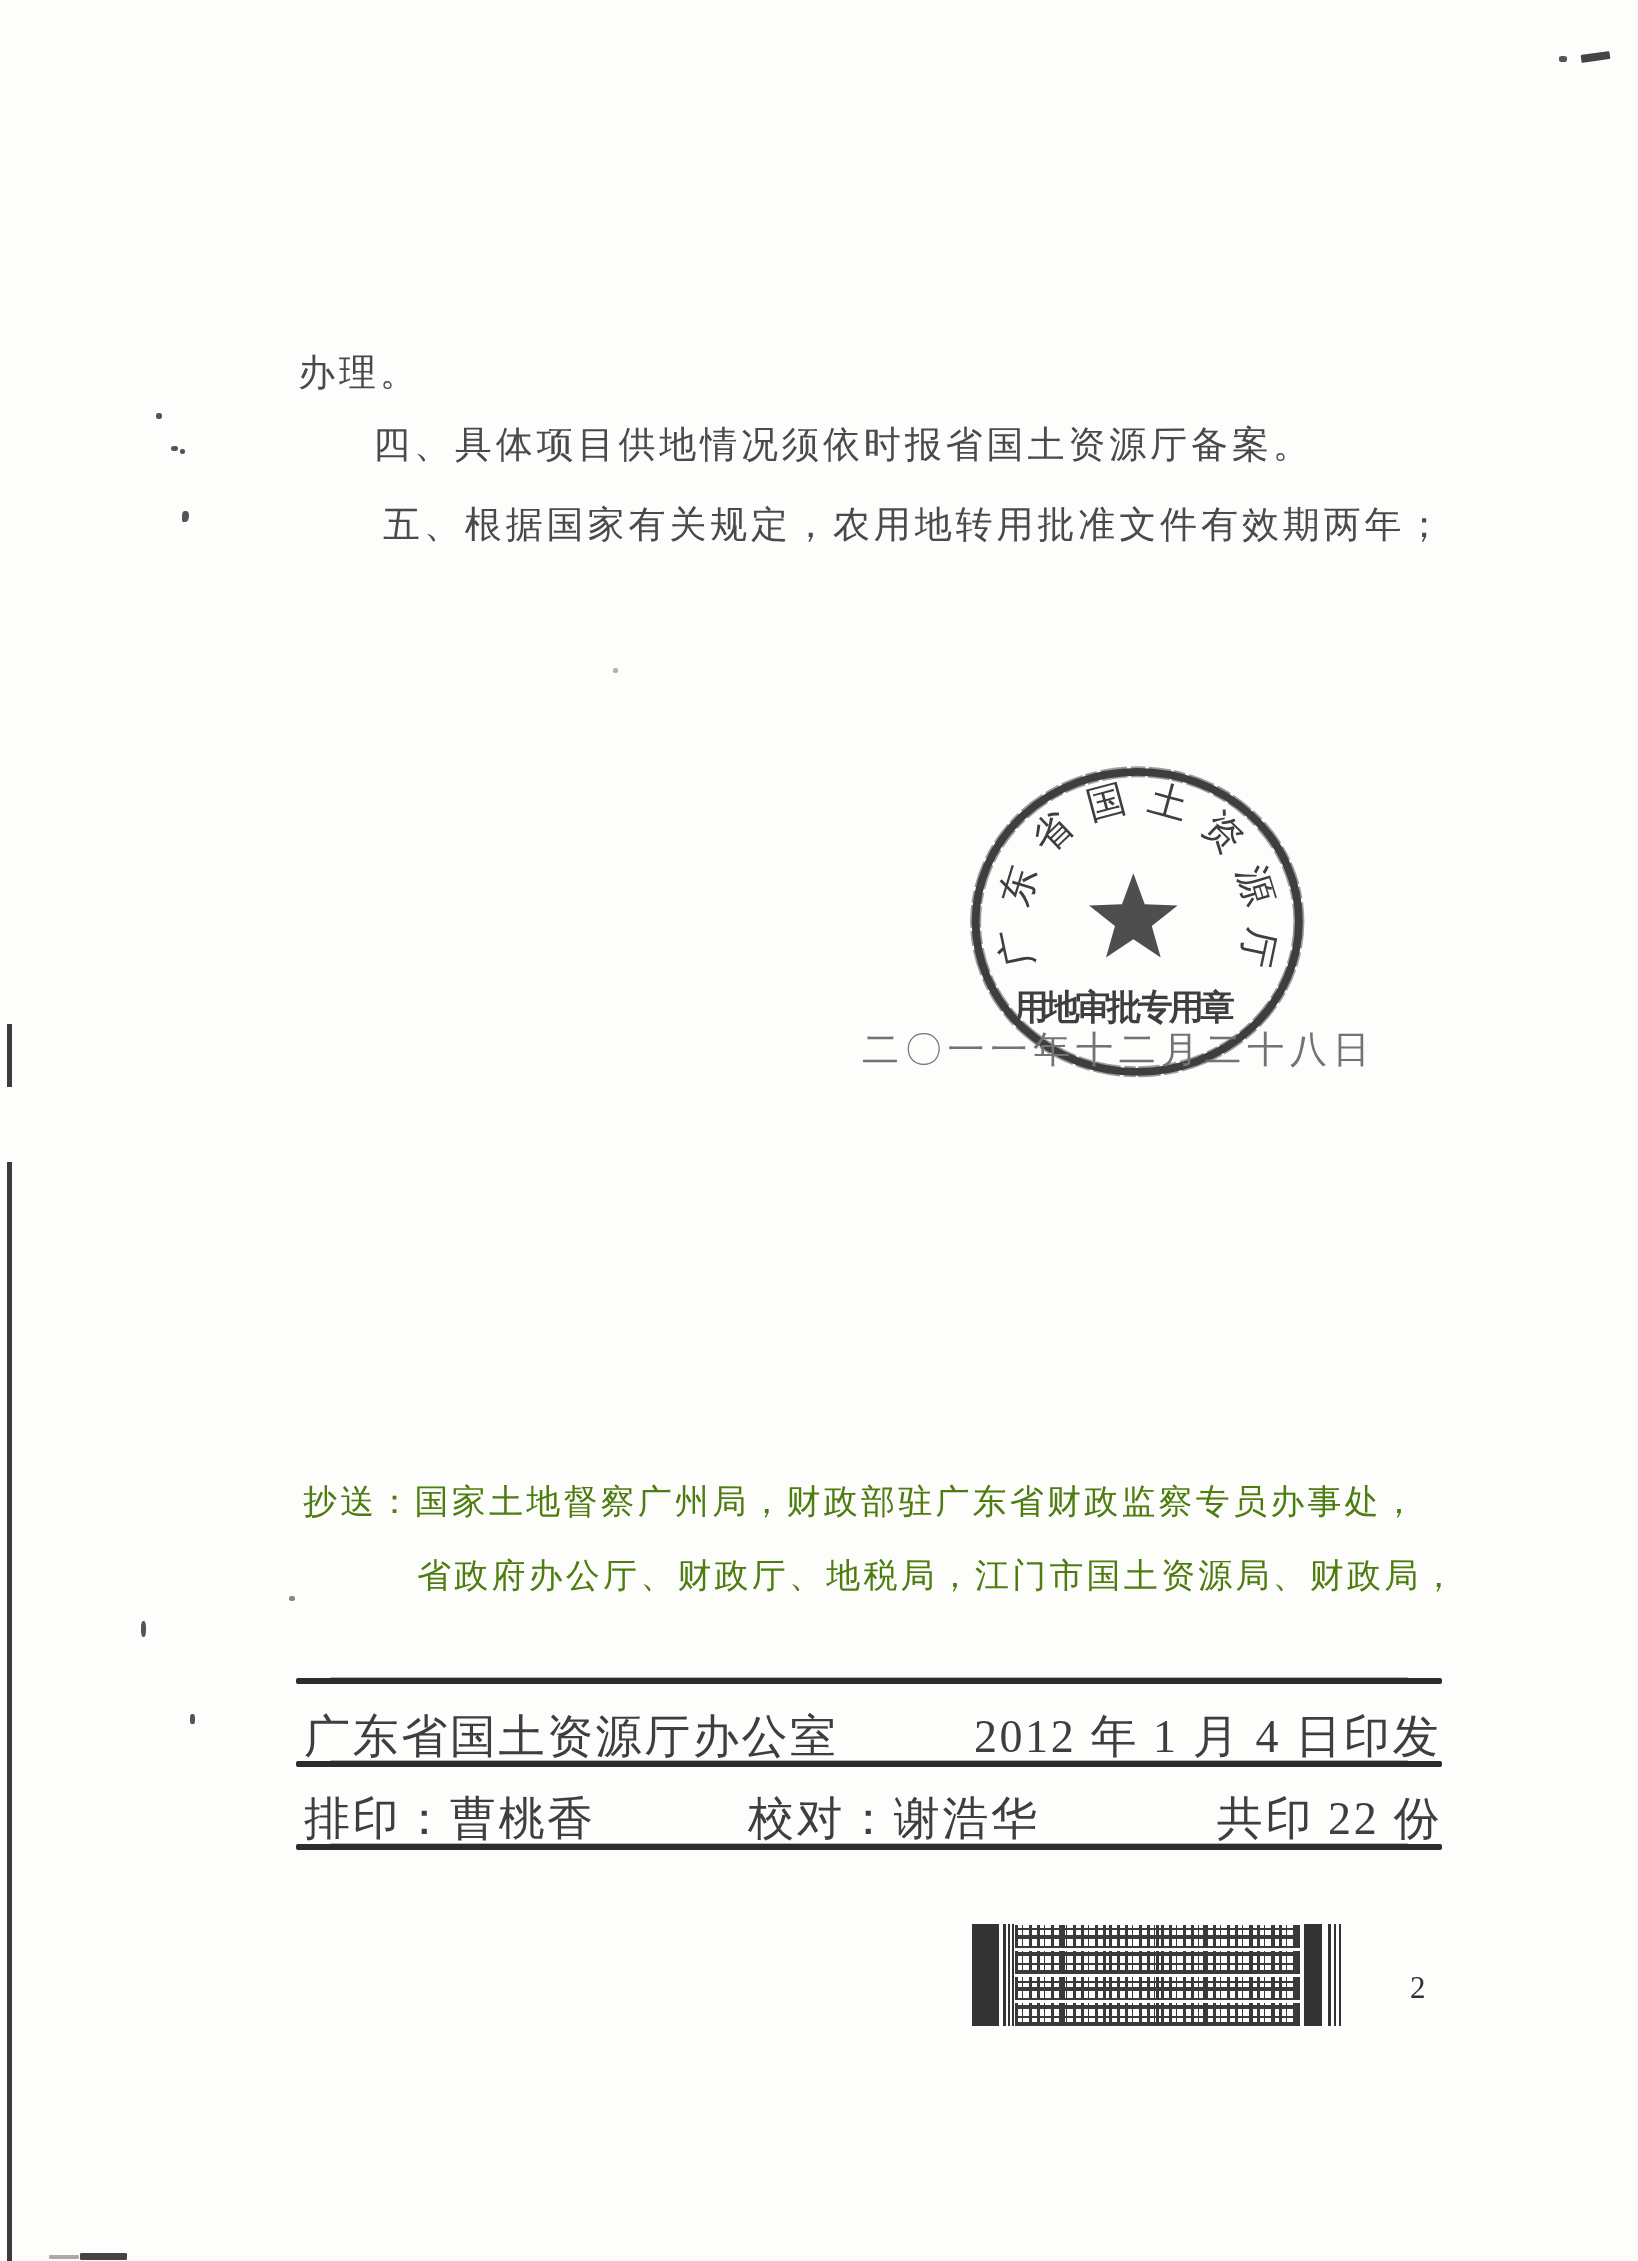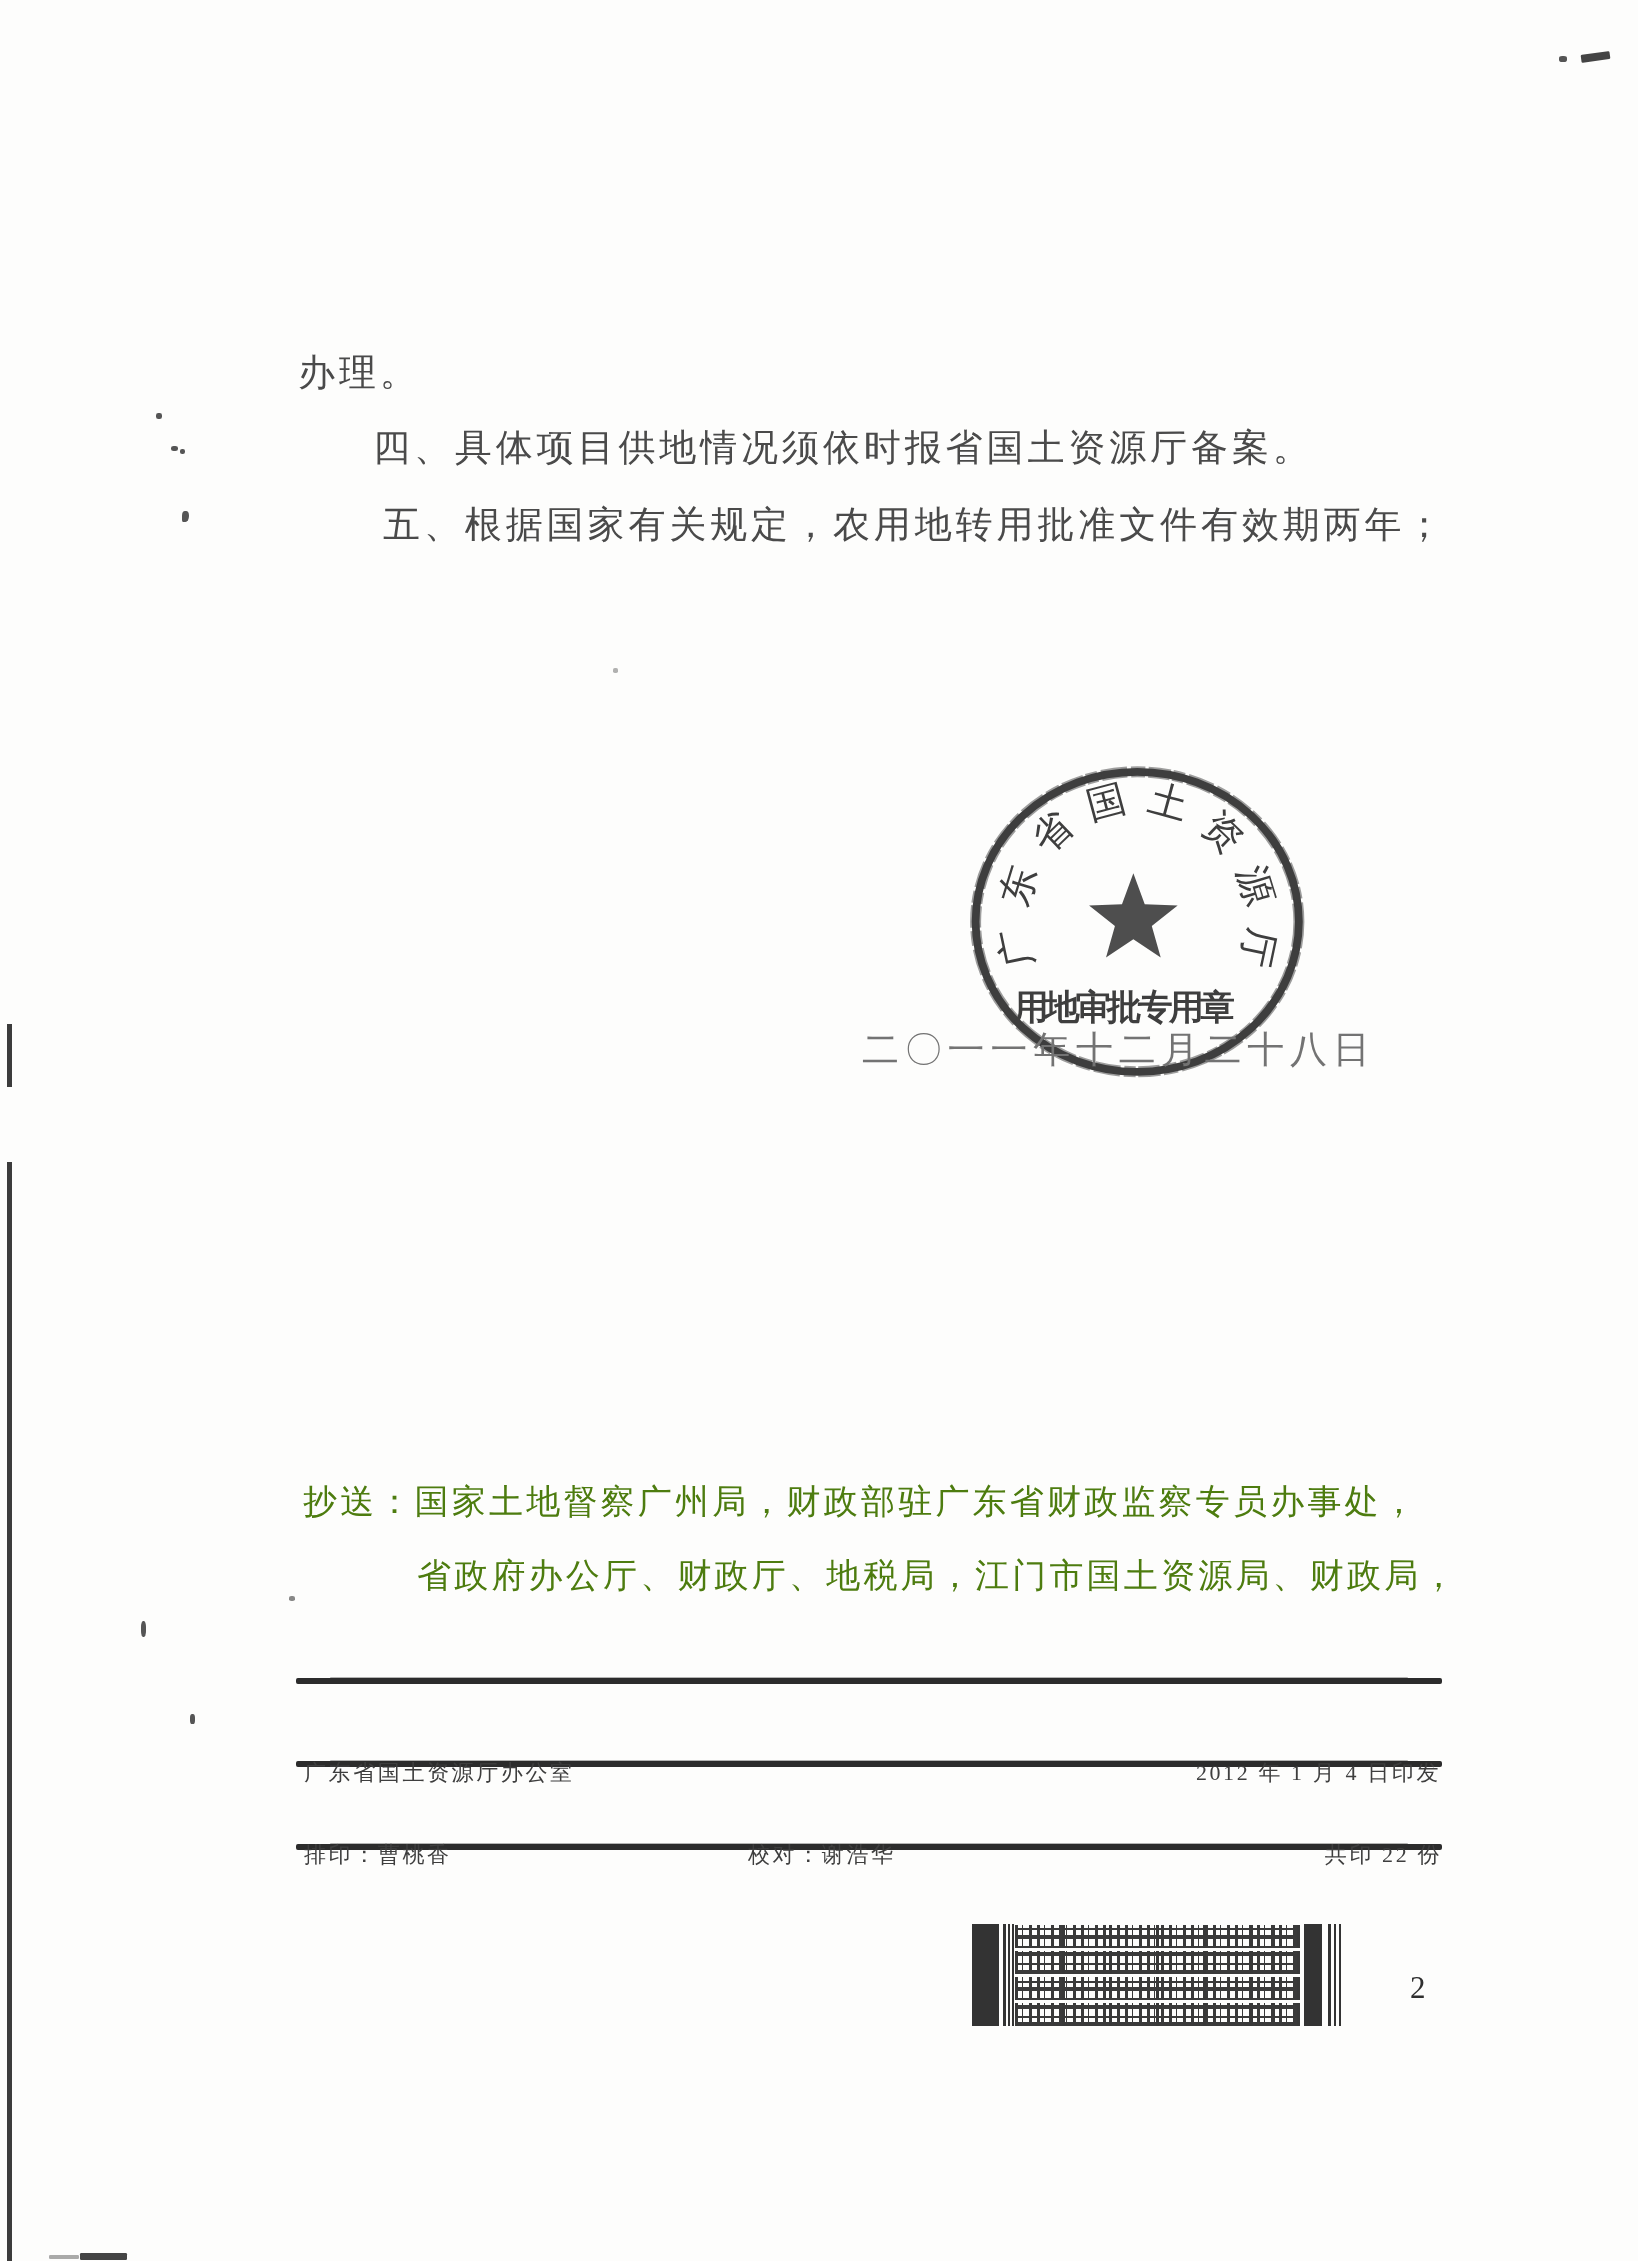--- a/index.html
+++ b/index.html
@@ -9,21 +9,21 @@
     background:#fdfdfc;
     overflow:hidden;
     font-family:"Liberation Serif", serif;
     color:#454545;
   }
   .tline{position:absolute;white-space:nowrap;line-height:1;}
   .body-line{font-size:37px;letter-spacing:5.2px;color:#4a4a4a;}
   .body-line.tight{letter-spacing:3.9px;}
   .date-line{font-size:37px;letter-spacing:5.8px;color:#737373;}
   .cc-line{font-size:34px;letter-spacing:3.2px;color:#4d7c0f;}
-  .foot-line{font-size:22px;letter-spacing:2.6px;color:#3e3e3e;margin-top:48px;}
+  .foot-line{font-size:46px;letter-spacing:2.6px;color:#3e3e3e;}
   .rule{position:absolute;left:296px;width:1146px;height:5.8px;background:#2c2c2c;border-radius:1.9px;}
   .rule:after{content:"";position:absolute;left:3%;top:-1.3px;width:94%;height:2.6px;background:#2c2c2c;opacity:.35;border-radius:1.3px;}
   .seal-svg{position:absolute;left:951px;top:744px;}
   .page-num{position:absolute;left:1410px;top:1970px;font-size:31px;color:#2f2f2f;letter-spacing:0;}
   
   .barcode{position:absolute;left:972px;top:1924px;width:372px;height:102px;}
   .bc-noise{
     position:absolute;left:43px;top:0;width:285px;height:102px;
     background:
       repeating-linear-gradient(0deg, rgba(255,255,255,0) 0 23px, #fdfdfc 23px 26px),
@@ -36,21 +36,21 @@
   .vline{position:absolute;left:6.5px;width:5.2px;background:#3c3c3c;}
   .speck{position:absolute;background:#555;border-radius:40%;}
   .smudge{position:absolute;background:#444;border-radius:1.3px;}
 </style>
 </head>
 <body>
 
 <div class="page">
 
   <div class="tline body-line tight" style="left:298px;top:354px;">办理。</div>
-  <div class="tline body-line tight" style="left:373px;top:429px;">四、具体项目供地情况须依时报省国土资源厅备案。</div>
+  <div class="tline body-line tight" style="left:373px;top:429px;font-family:Liberation Mono, monospace;">四、具体项目供地情况须依时报省国土资源厅备案。</div>
   <div class="tline body-line tight" style="left:373px;top:506px;margin-left:10px;">五、根据国家有关规定，农用地转用批准文件有效期两年；</div>
 
   <svg class="seal-svg" width="388" height="375" viewBox="1470 1150 600 580">
     <ellipse cx="1758" cy="1425" rx="250" ry="232" fill="none" stroke="#3e3e3e" stroke-width="12"></ellipse>
     <ellipse cx="1758" cy="1425" rx="250" ry="232" fill="none" stroke="#3e3e3e" stroke-width="17" stroke-dasharray="40 6 22 5 34 4 18 6" opacity="0.5"></ellipse>
     <polygon fill="#3f3f3f" opacity="0.92" points="1752,1350 1769.6,1397.7 1820.5,1399.8 1780.5,1431.3 1794.3,1480.2 1752,1452 1709.7,1480.2 1723.5,1431.3 1683.5,1399.8 1734.4,1397.7"></polygon>
     <g font-family="Liberation Serif, serif" font-size="60" fill="#3e3e3e" text-anchor="middle">
       <text x="1571" y="1485" transform="rotate(-102 1571 1465)">广</text>
       <text x="1575" y="1389" transform="rotate(-73 1575 1369)">东</text>
       <text x="1626" y="1307" transform="rotate(-44 1626 1287)">省</text>

